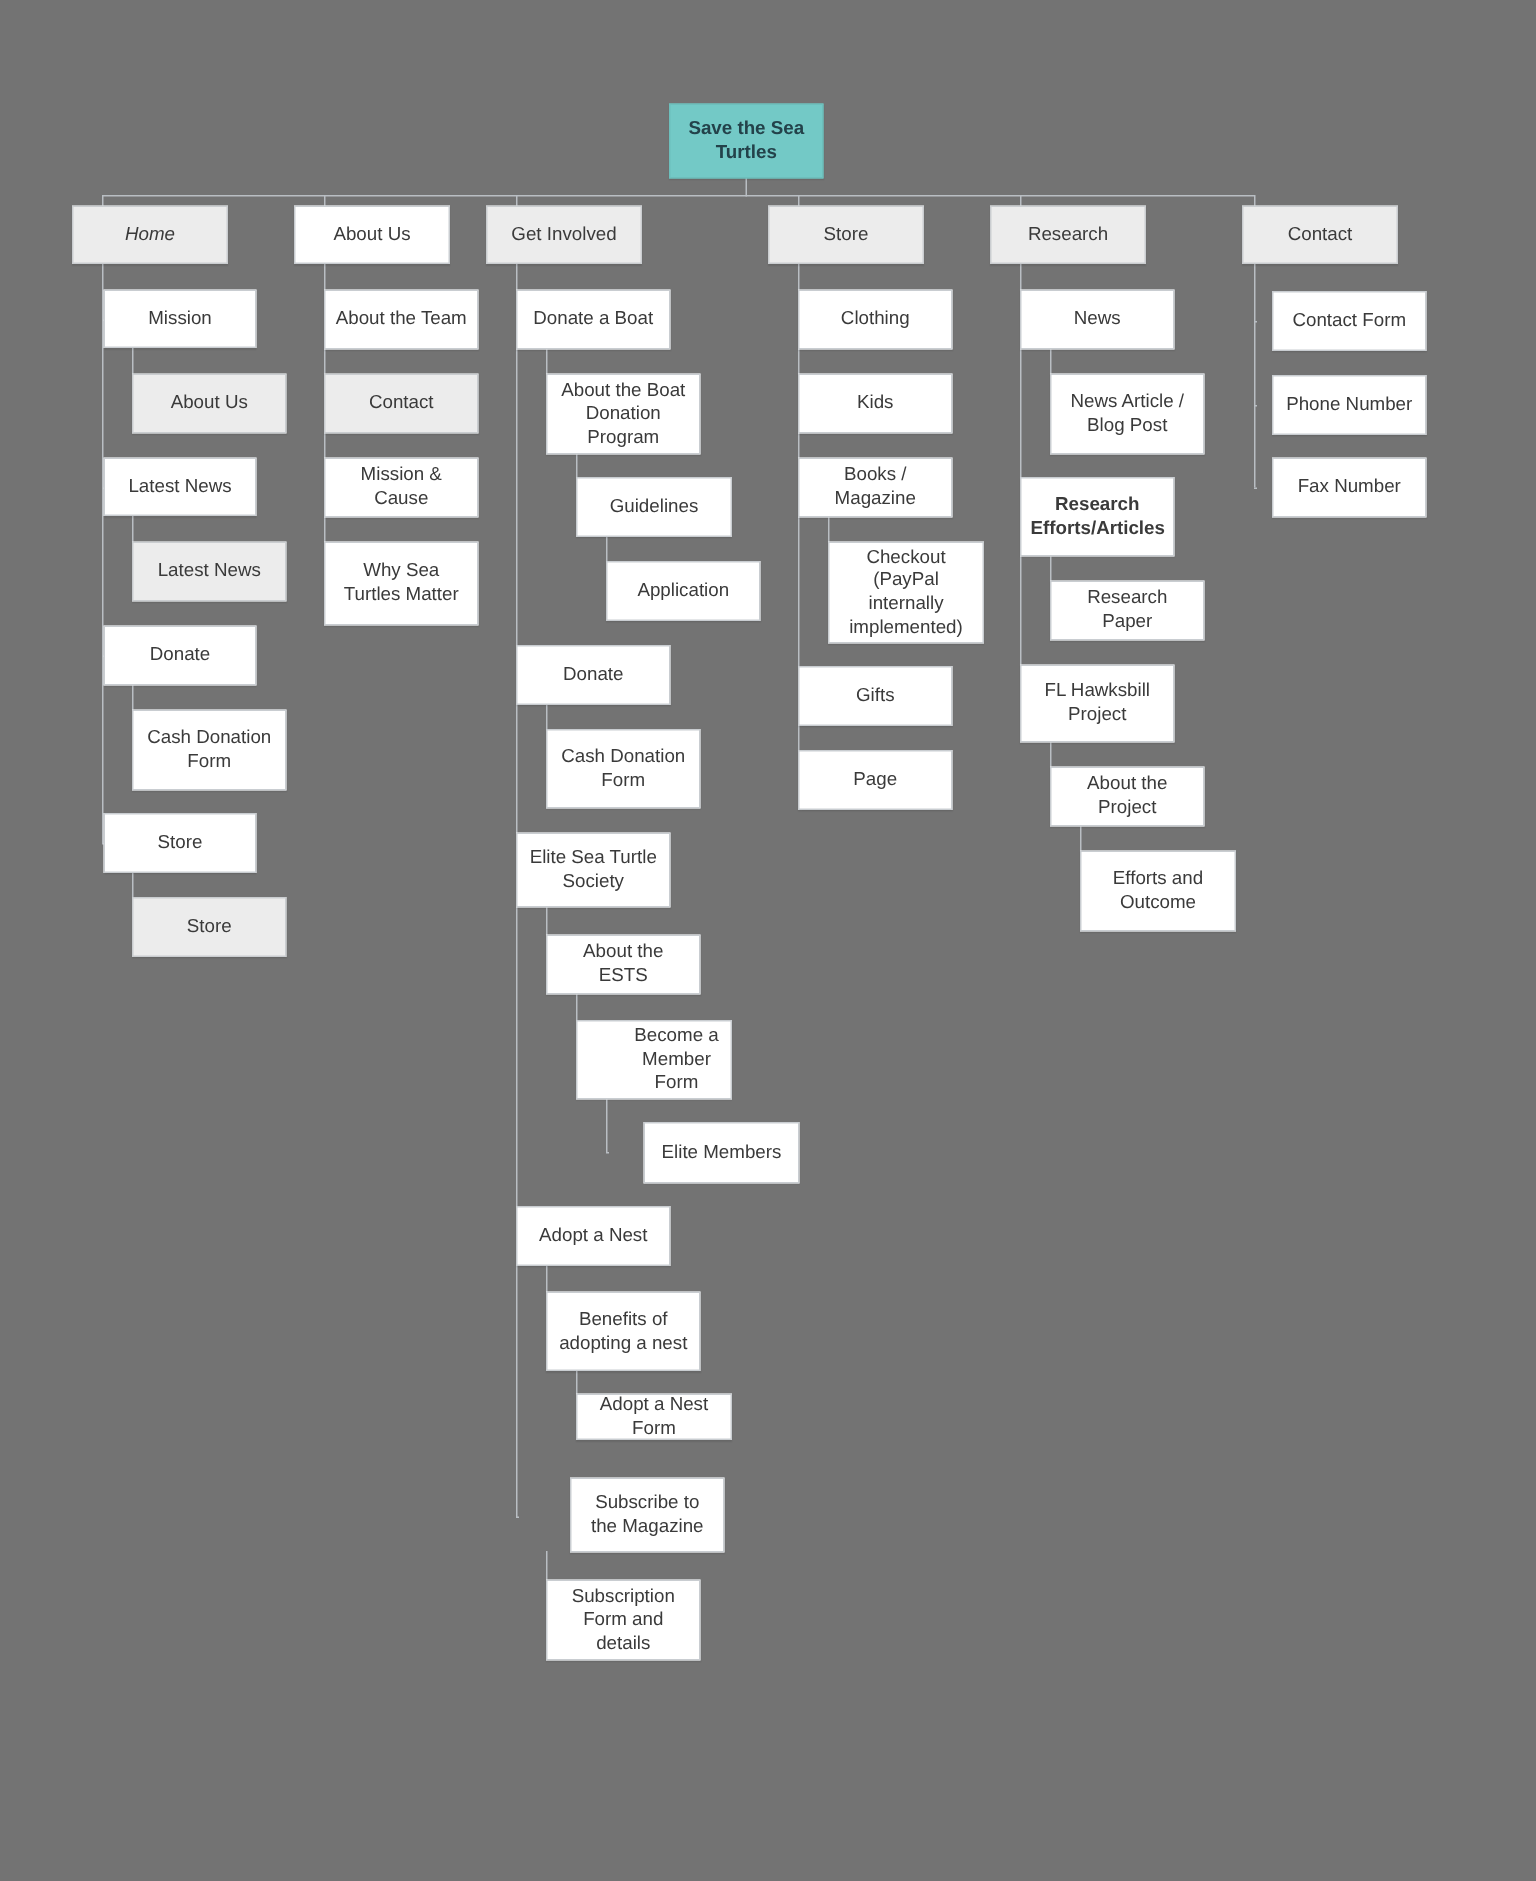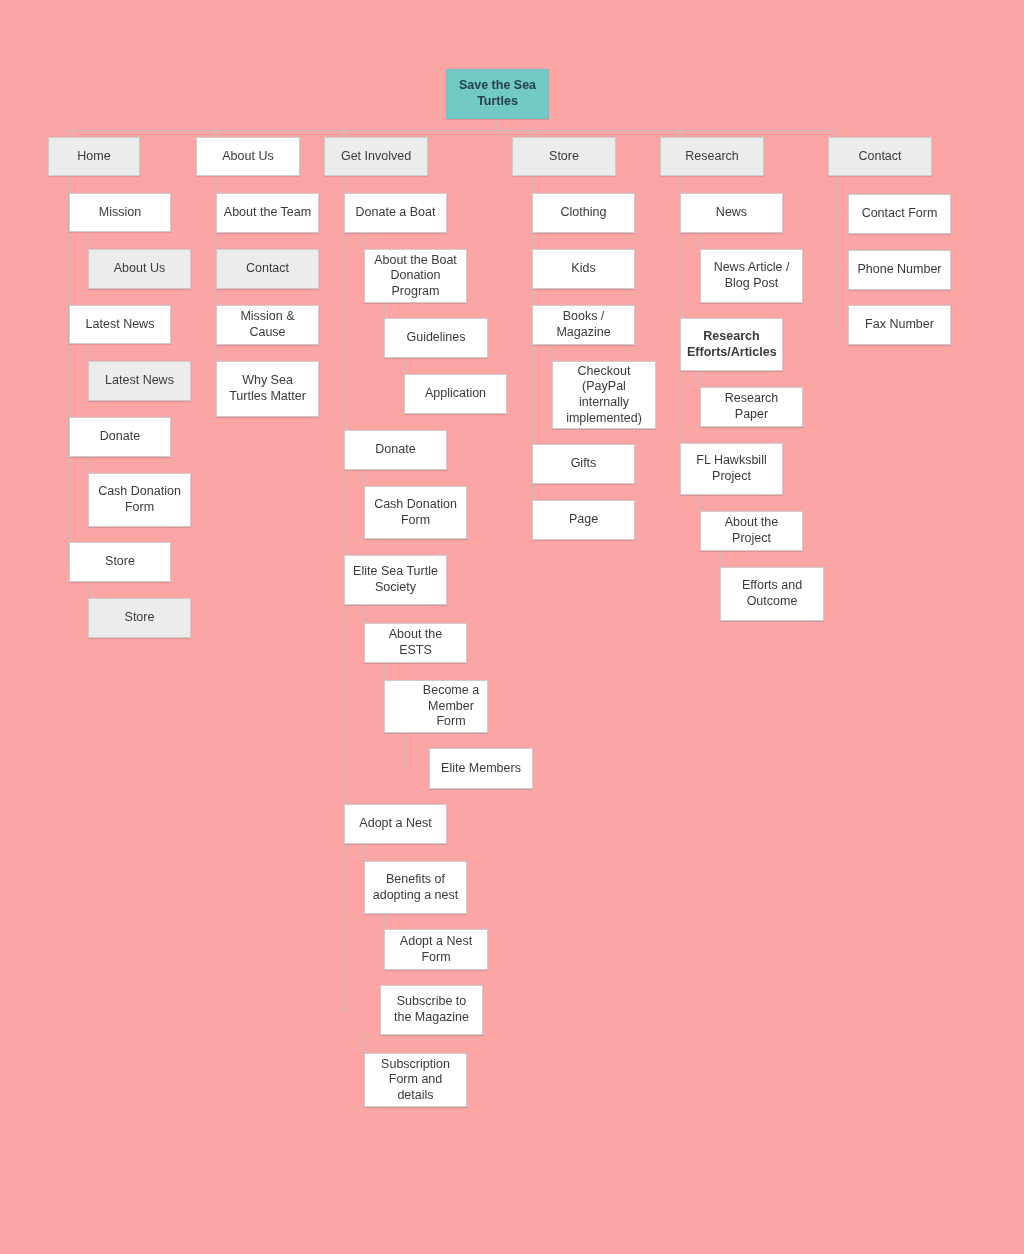--- a/index.html
+++ b/index.html
@@ -10,21 +10,21 @@
   }
   body {
     font-family: "Liberation Sans", "DejaVu Sans", sans-serif;
     color: #333333;
     -webkit-font-smoothing: antialiased;
   }
   #canvas {
     position: relative;
     width: 1024px;
     height: 1254px;
-    background: #fca5a5;
+    background: #737373;
     overflow: hidden;
   }
   .node {
     position: absolute;
     box-sizing: border-box;
     display: flex;
     align-items: center;
     justify-content: center;
     text-align: center;
     border: 1px solid #c9cdd1;
@@ -158,21 +158,21 @@
 
   <div class="conn v" style="left:836px; top:176px; height:149px;"></div>
   <div class="conn h" style="left:836px; top:214px; width:2px;"></div>
   <div class="conn h" style="left:836px; top:270px; width:2px;"></div>
   <div class="conn h" style="left:836px; top:325px; width:2px;"></div>
 
   <div class="node root" style="left:446px; top:69px; width:103px; height:50px;">
     <span>Save the Sea Turtles</span>
   </div>
 
-  <div class="node gray" style="left:48px; top:137px; width:92px; height:39px;">
+  <div class="node gray" style="left:48px; top:137px; width:104px; height:39px;font-style:italic;">
     <span>Home</span>
   </div>
   <div class="node" style="left:69px; top:193px; width:102px; height:39px;">
     <span>Mission</span>
   </div>
   <div class="node gray" style="left:88px; top:249px; width:103px; height:40px;">
     <span>About Us</span>
   </div>
   <div class="node" style="left:69px; top:305px; width:102px; height:39px;">
     <span>Latest News</span>
@@ -241,21 +241,21 @@
   </div>
   <div class="node" style="left:404px; top:748px; width:104px; height:41px;margin-left:25px;">
     <span>Elite Members</span>
   </div>
   <div class="node" style="left:344px; top:804px; width:103px; height:40px;">
     <span>Adopt a Nest</span>
   </div>
   <div class="node" style="left:364px; top:861px; width:103px; height:53px;">
     <span>Benefits of adopting a nest</span>
   </div>
-  <div class="node" style="left:384px; top:929px; width:104px; height:41px;">
+  <div class="node" style="left:384px; top:929px; width:104px; height:31px;">
     <span>Adopt a Nest Form</span>
   </div>
   <div class="node" style="left:344px; top:985px; width:103px; height:50px;margin-left:36px;">
     <span>Subscribe to the Magazine</span>
   </div>
   <div class="node" style="left:364px; top:1053px; width:103px; height:54px;">
     <span>Subscription Form and details</span>
   </div>
 
   <div class="node gray" style="left:512px; top:137px; width:104px; height:39px;">

